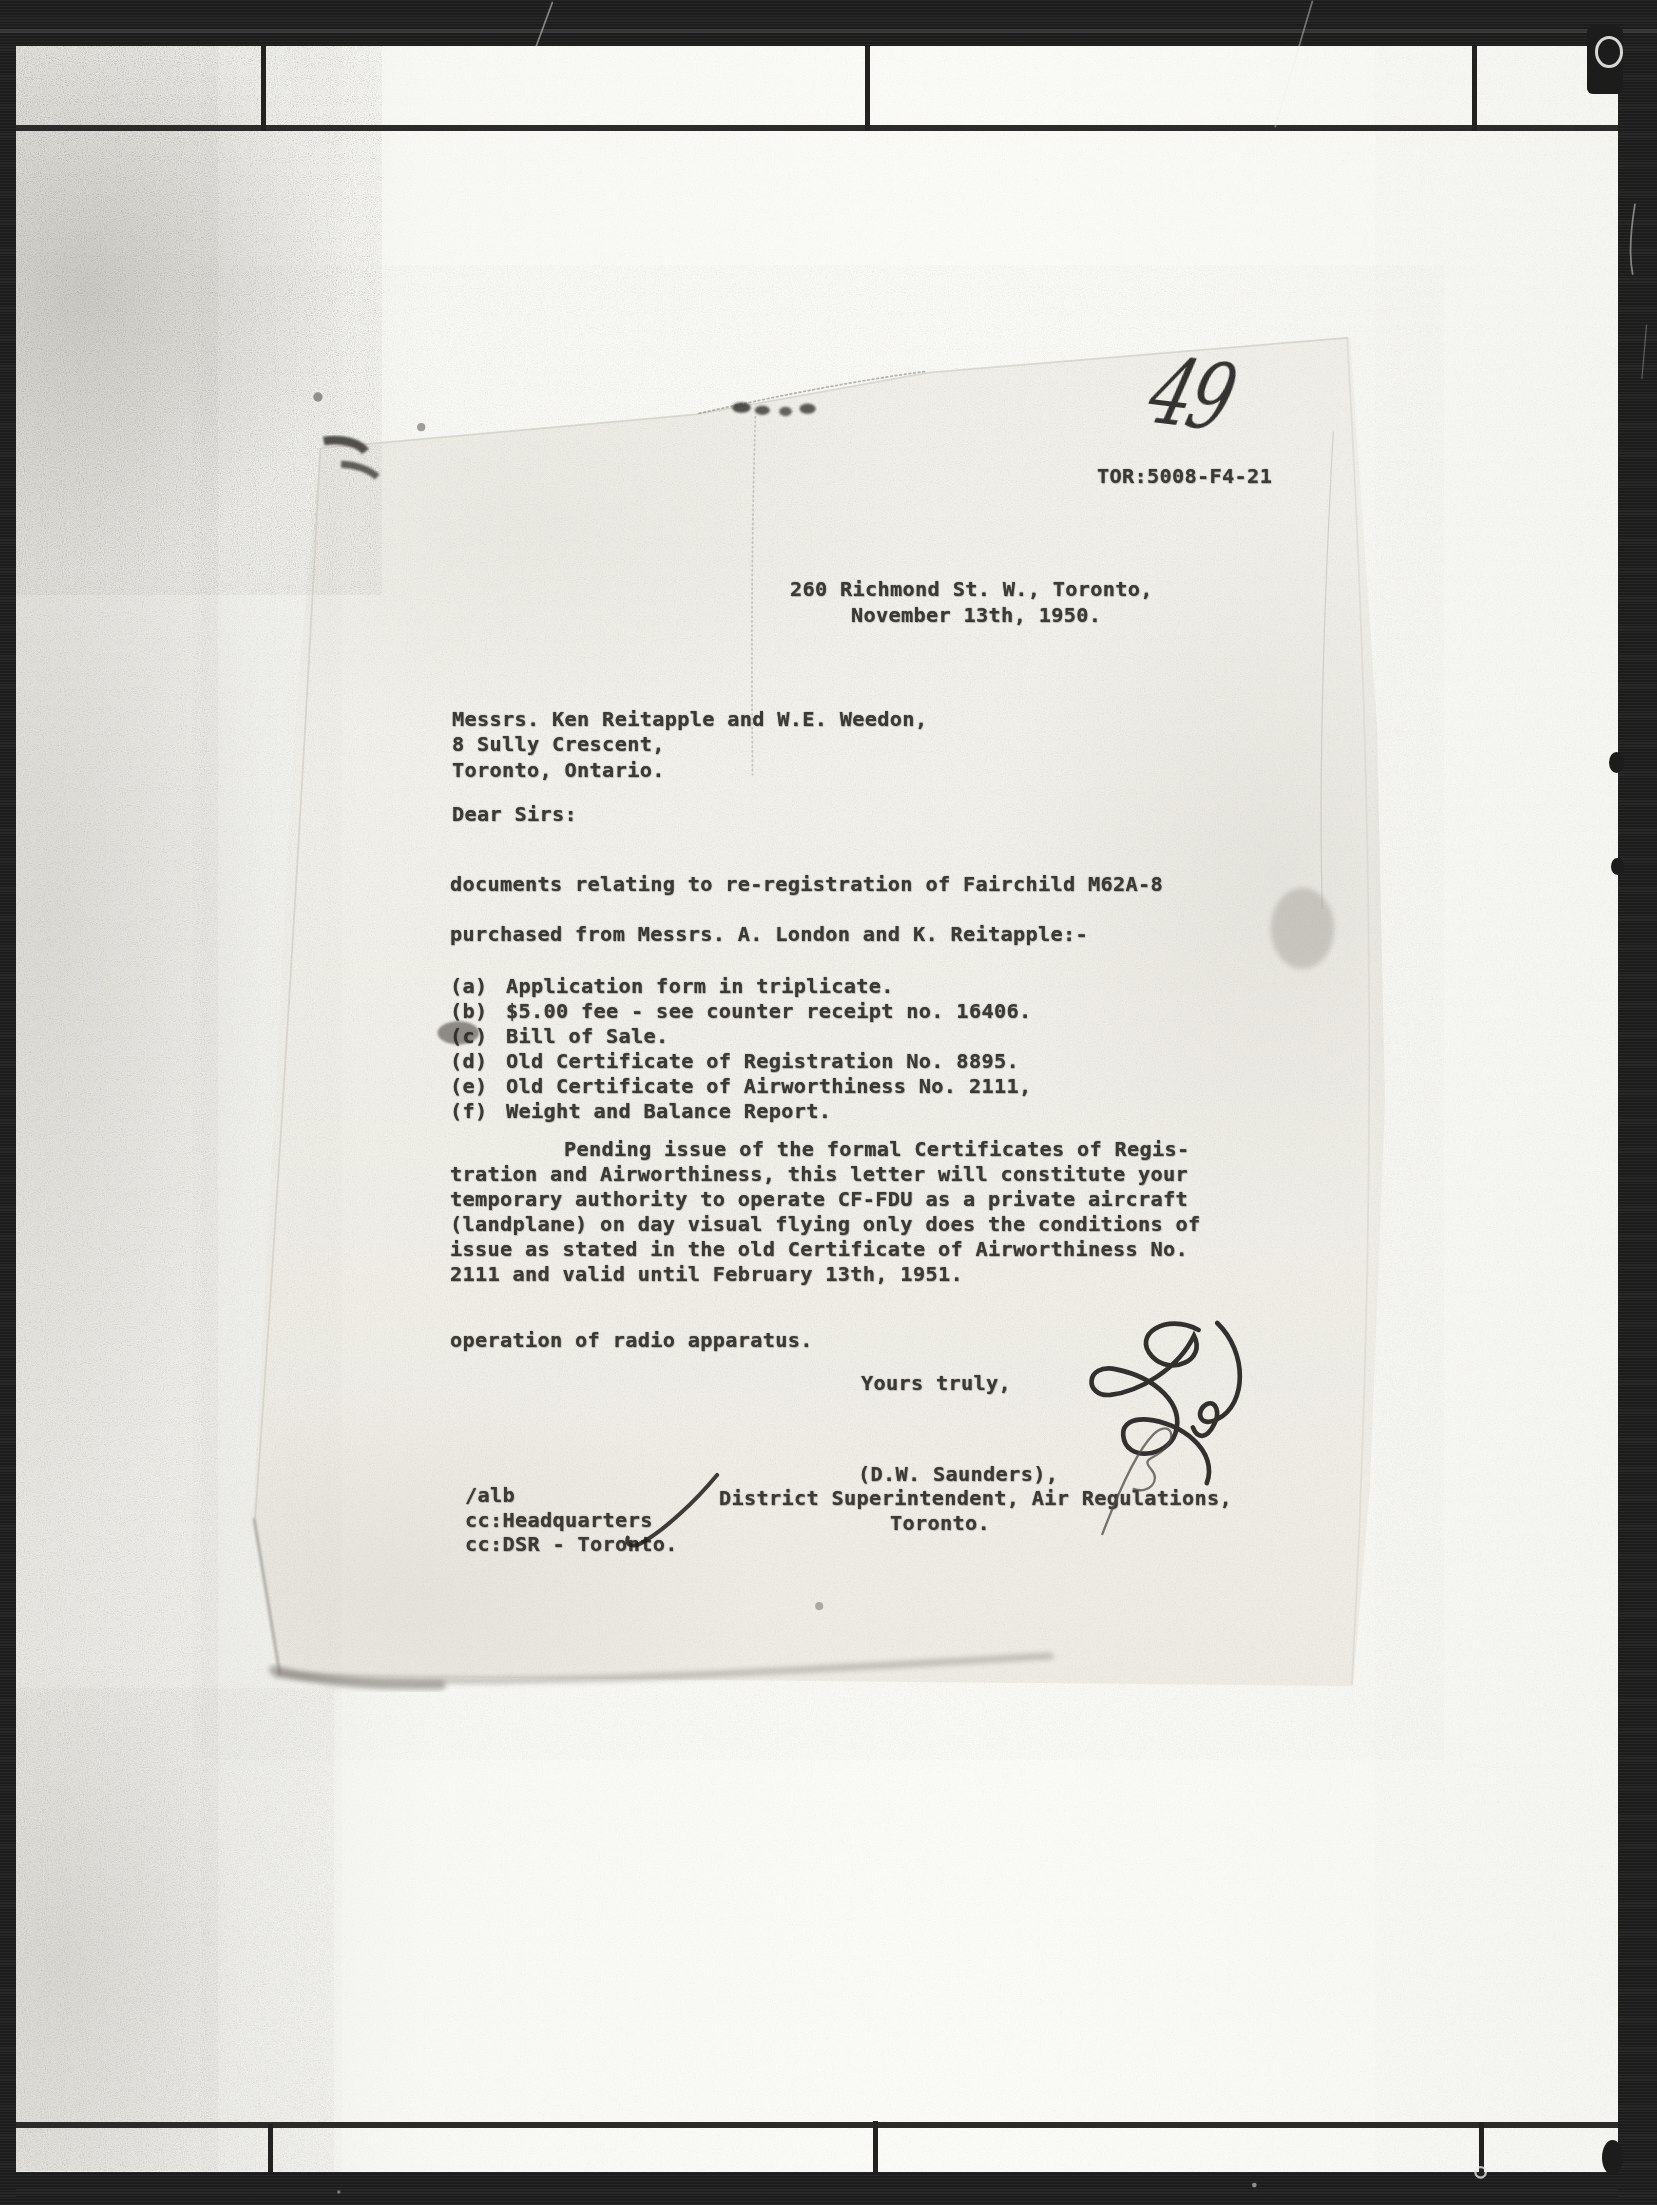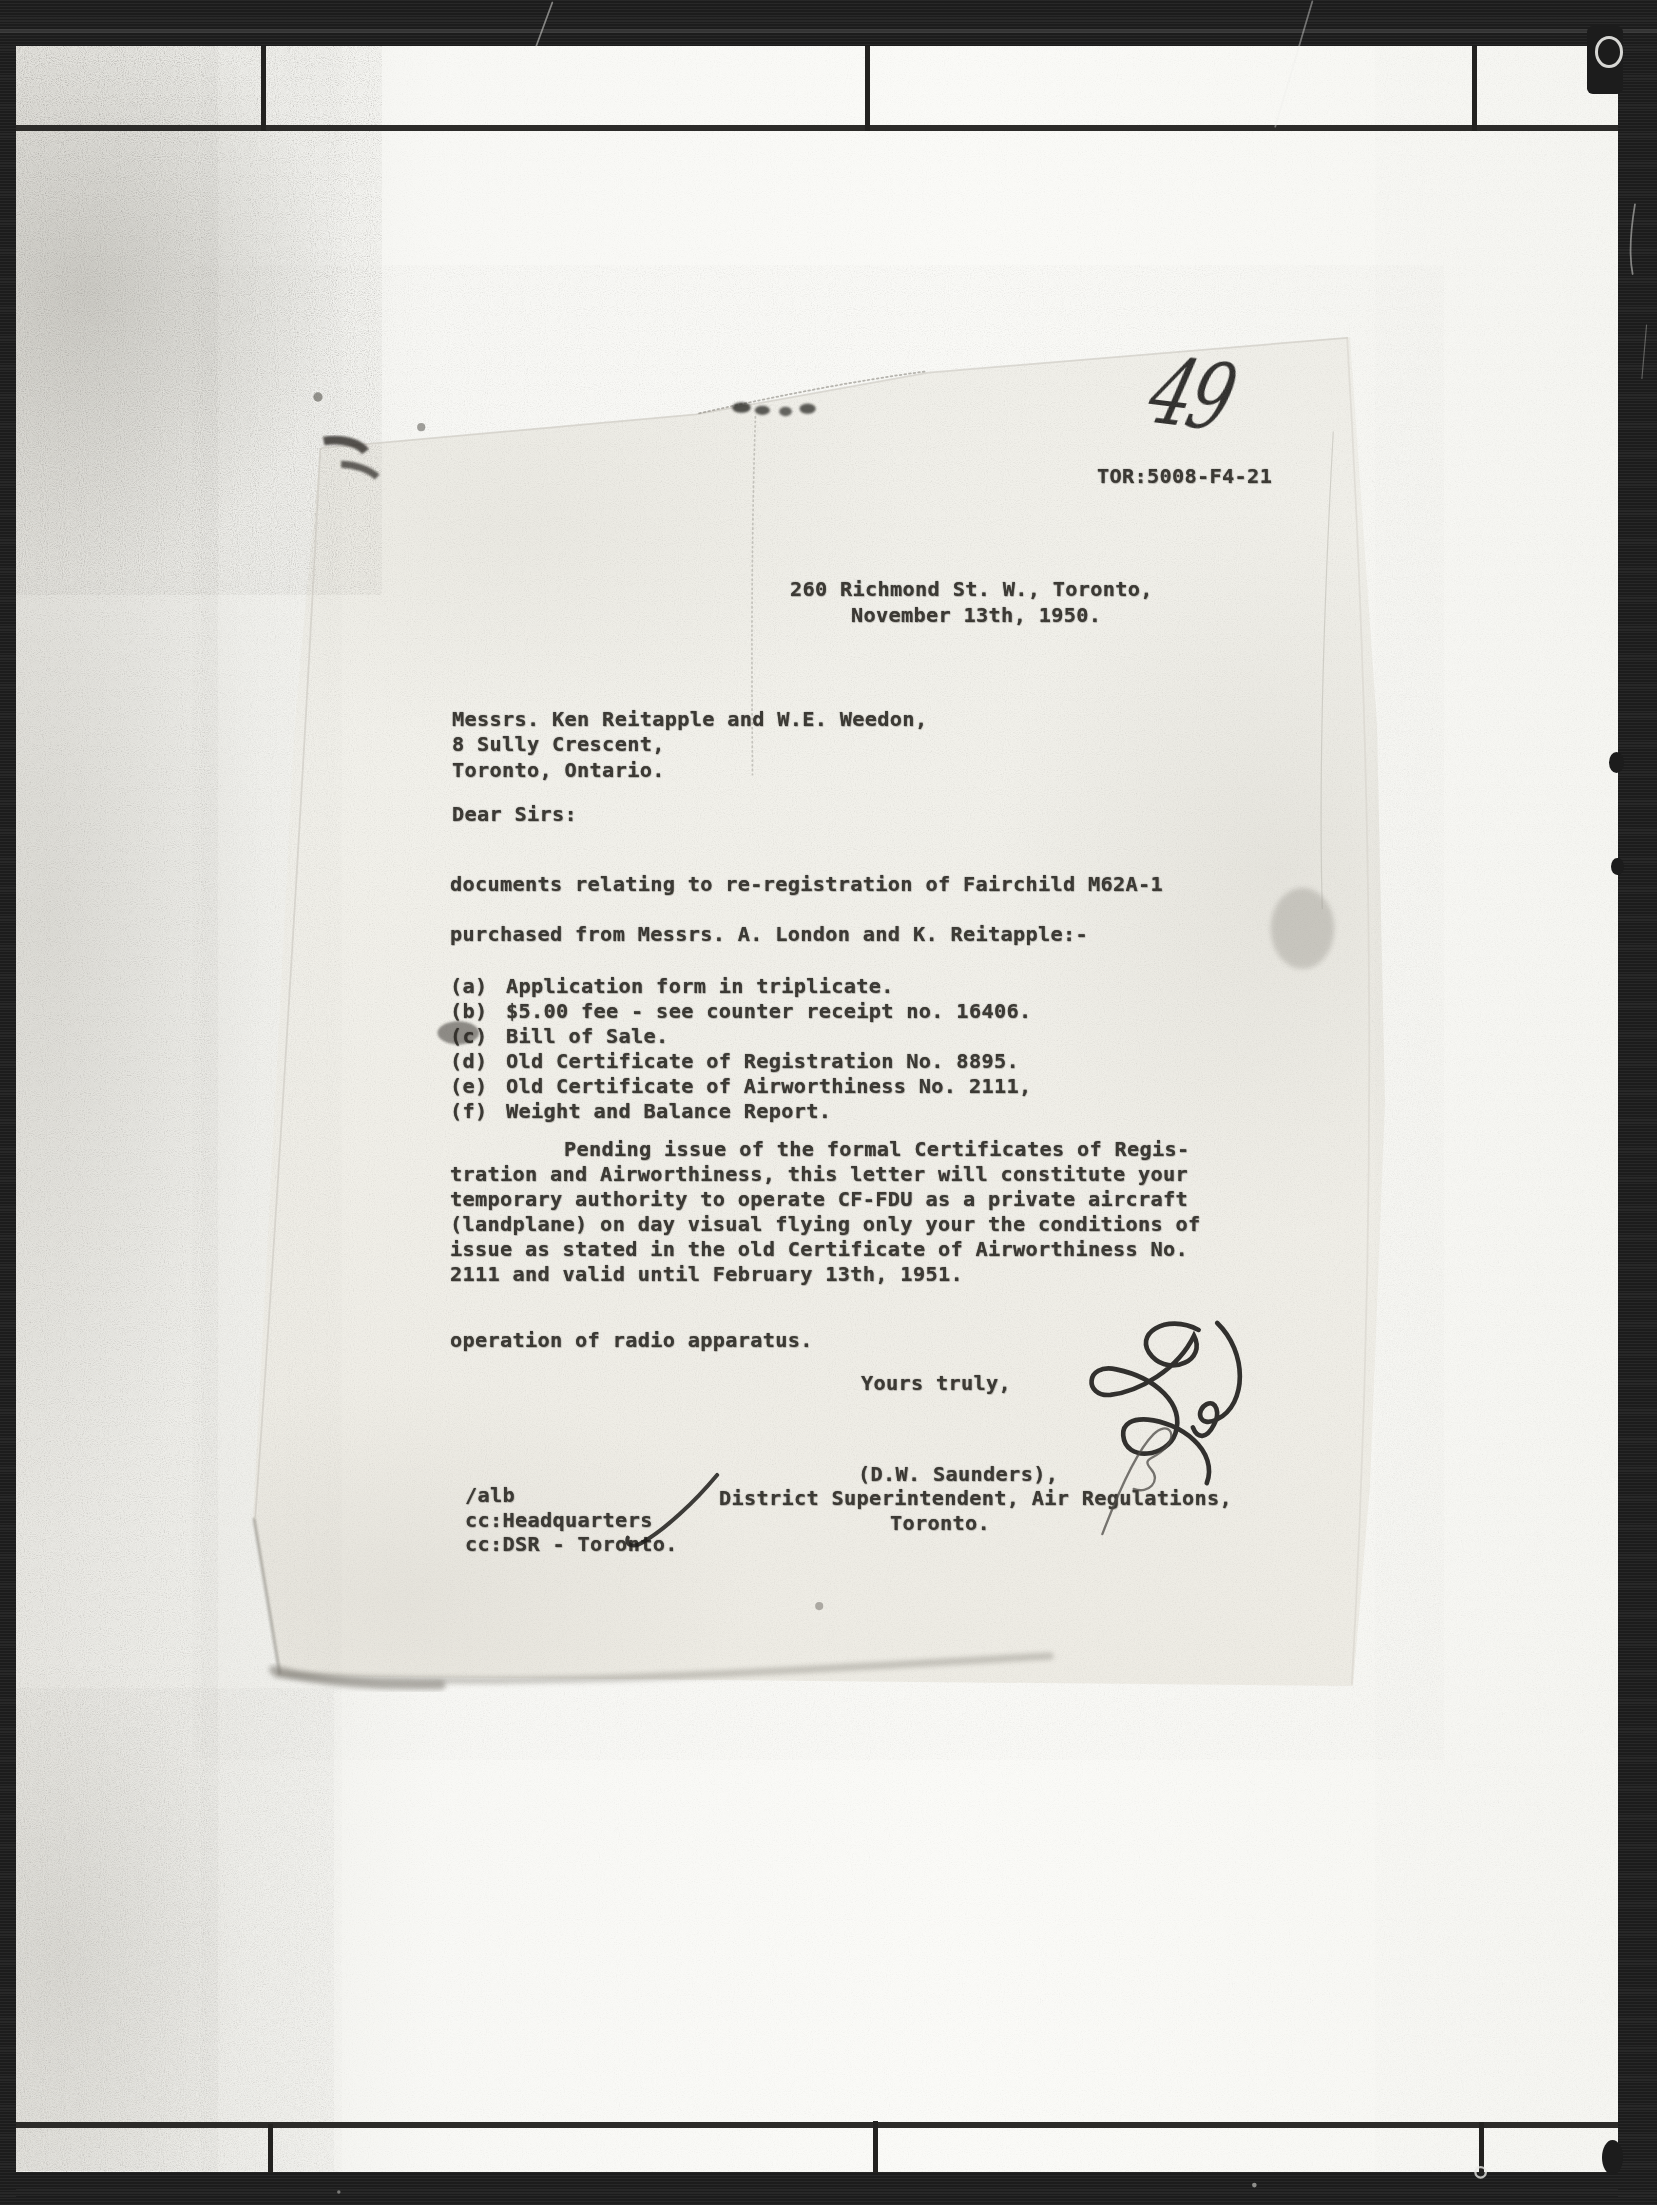--- a/index.html
+++ b/index.html
@@ -76,40 +76,40 @@
     <div class="tl" style="left:1089px;top:464px">TOR:5008-F4-21</div>
     <div class="tl" style="left:782px;top:577px">260 Richmond St. W., Toronto,</div>
     <div class="tl" style="left:843px;top:603px">November 13th, 1950.</div>
 
     <div class="tl" style="left:444px;top:707px">Messrs. Ken Reitapple and W.E. Weedon,</div>
     <div class="tl" style="left:444px;top:732px">8 Sully Crescent,</div>
     <div class="tl" style="left:444px;top:758px">Toronto, Ontario.</div>
 
     <div class="tl" style="left:444px;top:802px">Dear Sirs:</div>
 
-    <div class="tl" style="left:442px;top:872px">documents relating to re-registration of Fairchild M62A-1</div>
+    <div class="tl" style="left:442px;top:872px">documents relating to re-registration of Fairchild M62A-8</div>
     <div class="tl" style="left:442px;top:922px">purchased from Messrs. A. London and K. Reitapple:-</div>
 
     <div class="tl" style="left:442px;top:974px">(a)</div>
     <div class="tl" style="left:498px;top:974px">Application form in triplicate.</div>
     <div class="tl" style="left:442px;top:999px">(b)</div>
     <div class="tl" style="left:498px;top:999px">$5.00 fee - see counter receipt no. 16406.</div>
     <div class="tl" style="left:442px;top:1024px">(c)</div>
     <div class="tl" style="left:498px;top:1024px">Bill of Sale.</div>
     <div class="tl" style="left:442px;top:1049px">(d)</div>
     <div class="tl" style="left:498px;top:1049px">Old Certificate of Registration No. 8895.</div>
     <div class="tl" style="left:442px;top:1074px">(e)</div>
     <div class="tl" style="left:498px;top:1074px">Old Certificate of Airworthiness No. 2111,</div>
     <div class="tl" style="left:442px;top:1099px">(f)</div>
     <div class="tl" style="left:498px;top:1099px">Weight and Balance Report.</div>
 
     <div class="tl" style="left:556px;top:1137px">Pending issue of the formal Certificates of Regis-</div>
     <div class="tl" style="left:442px;top:1162px">tration and Airworthiness, this letter will constitute your</div>
     <div class="tl" style="left:442px;top:1187px">temporary authority to operate CF-FDU as a private aircraft</div>
-    <div class="tl" style="left:442px;top:1212px">(landplane) on day visual flying only your the conditions of</div>
+    <div class="tl" style="left:442px;top:1212px">(landplane) on day visual flying only does the conditions of</div>
     <div class="tl" style="left:442px;top:1237px">issue as stated in the old Certificate of Airworthiness No.</div>
     <div class="tl" style="left:442px;top:1262px">2111 and valid until February 13th, 1951.</div>
 
     <div class="tl" style="left:442px;top:1328px">operation of radio apparatus.</div>
 
     <div class="tl" style="left:853px;top:1371px">Yours truly,</div>
     <div class="tl" style="left:850px;top:1462px">(D.W. Saunders),</div>
     <div class="tl" style="left:711px;top:1486px">District Superintendent, Air Regulations,</div>
     <div class="tl" style="left:882px;top:1511px">Toronto.</div>
 

